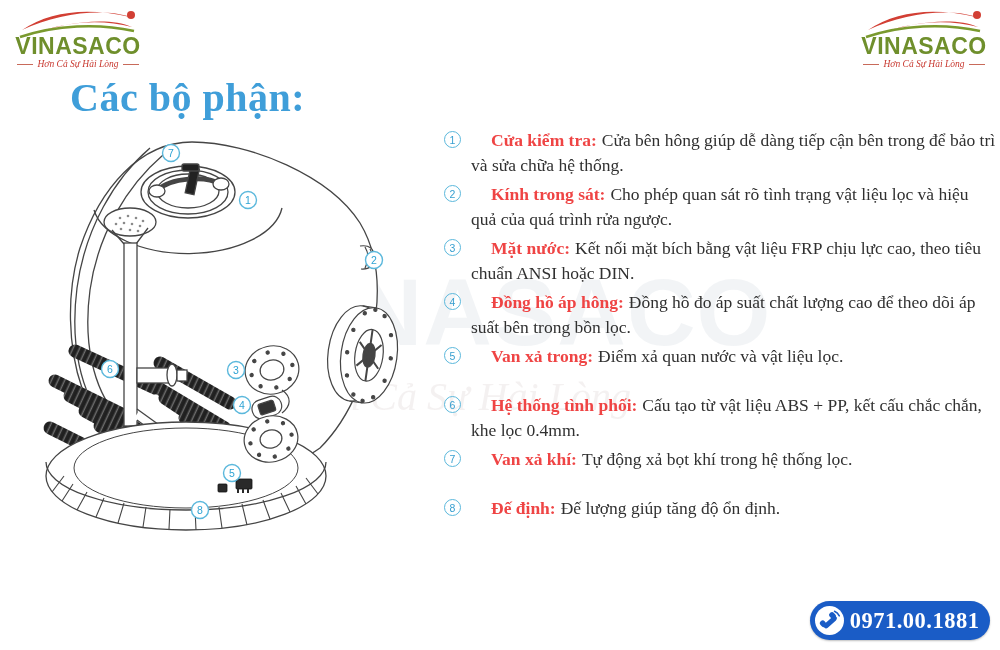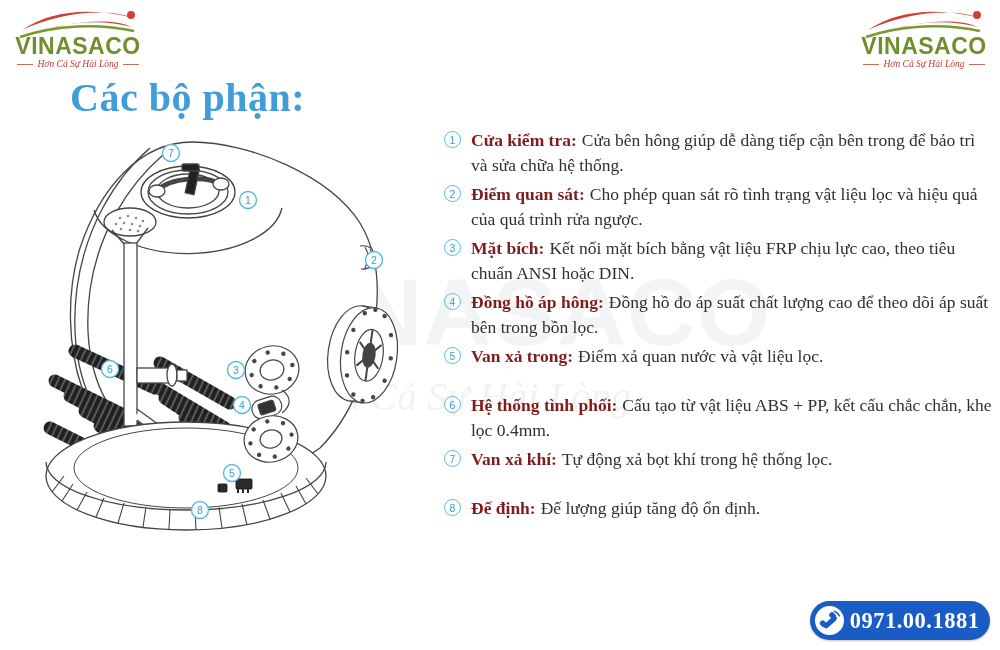--- a/index.html
+++ b/index.html
@@ -31,21 +31,21 @@
   
   .parts-list { position:absolute; left:444px; top:128px; width:552px; z-index:2;
                 list-style:none; }
   .parts-list li { position:relative; padding-left:27px; margin-bottom:4px;
                    font-size:17.5px; line-height:25px; color:#303030; }
   .parts-list li.gap { margin-bottom:24px; }
   .cnum { position:absolute; left:0; top:3px; width:17px; height:17px;
           border:1px solid #5bb8dc; border-radius:50%; color:#379fd0;
           font-family:"Liberation Sans", sans-serif; font-size:10.5px; line-height:16px;
           text-align:center; }
-  .plabel { color:#7f1d1d; font-weight:bold; margin-right:5px; }
+  .plabel { color:#ef4444; font-weight:bold; margin-right:5px;margin-left:20px; }
 
   
   .diagram { position:absolute; left:30px; top:118px; z-index:1; }
 
   
   .phone-badge { position:absolute; left:810px; top:601px; width:180px; height:39px;
                  background:#1a5cc6; border-radius:20px; display:flex; align-items:center;
                  z-index:3; box-shadow:0 1px 2px rgba(0,0,0,0.25); cursor:pointer; }
   .phone-icon-wrap { width:31px; height:31px; margin-left:4px; flex:0 0 31px; }
   .phone-number { flex:1; text-align:center; color:#ffffff; font-weight:bold;
@@ -273,24 +273,24 @@
         <text x="170" y="396" text-anchor="middle" fill="#2ea3d4">8</text>
       </g>
     </g>
   </svg>
 
   <ol class="parts-list">
     <li>
       <span class="cnum">1</span><b class="plabel">Cửa kiểm tra:</b><span class="pdesc">Cửa bên hông giúp dễ dàng tiếp cận bên trong để bảo trì và sửa chữa hệ thống.</span>
     </li>
     <li>
-      <span class="cnum">2</span><b class="plabel">Điểm quan sát:</b><span class="pdesc">Cho phép quan sát rõ tình trạng vật liệu lọc và hiệu quả của quá trình rửa ngược.</span>
-    </li>
-    <li>
-      <span class="cnum">3</span><b class="plabel">Mặt bích:</b><span class="pdesc">Kết nối mặt bích bằng vật liệu FRP chịu lực cao, theo tiêu chuẩn ANSI hoặc DIN.</span>
+      <span class="cnum">2</span><b class="plabel">Kính trong sát:</b><span class="pdesc">Cho phép quan sát rõ tình trạng vật liệu lọc và hiệu quả của quá trình rửa ngược.</span>
+    </li>
+    <li>
+      <span class="cnum">3</span><b class="plabel">Mặt nước:</b><span class="pdesc">Kết nối mặt bích bằng vật liệu FRP chịu lực cao, theo tiêu chuẩn ANSI hoặc DIN.</span>
     </li>
     <li>
       <span class="cnum">4</span><b class="plabel">Đồng hồ áp hông:</b><span class="pdesc">Đồng hồ đo áp suất chất lượng cao để theo dõi áp suất bên trong bồn lọc.</span>
     </li>
     <li class="gap">
       <span class="cnum">5</span><b class="plabel">Van xả trong:</b><span class="pdesc">Điểm xả quan nước và vật liệu lọc.</span>
     </li>
     <li>
       <span class="cnum">6</span><b class="plabel">Hệ thống tình phối:</b><span class="pdesc">Cấu tạo từ vật liệu ABS + PP, kết cấu chắc chắn, khe lọc 0.4mm.</span>
     </li>

